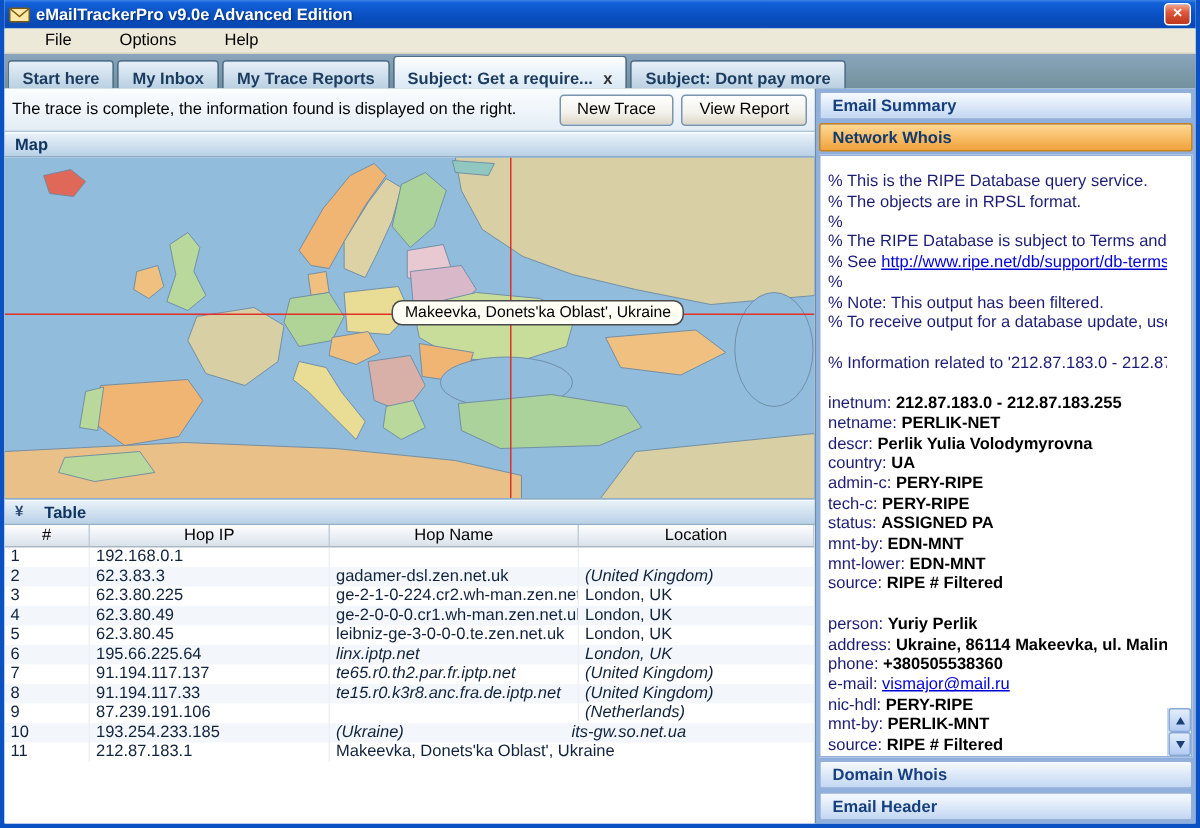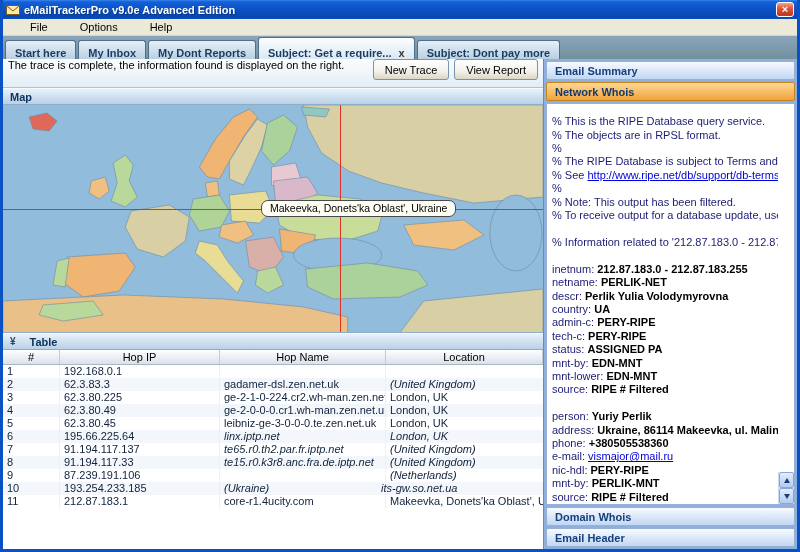--- a/index.html
+++ b/index.html
@@ -29,21 +29,21 @@
   .tab { height: 19px; padding: 0 9px; display: flex; align-items: flex-end; gap: 7px;
          background: linear-gradient(180deg,#e6eff7,#b9d0e2); border: 1px solid #4f6f8a; border-bottom: none;
          border-radius: 3px 3px 0 0; font-weight: bold; color: #1b3c5e; white-space: nowrap; }
   .tab.active { height: 22px; background: linear-gradient(180deg,#fcfeff,#d9e8f4); }
   .tab-close { color: #333; font-weight: bold; }
 
   
   .main { flex: 1; display: flex; overflow: hidden; }
   .left { width: 541px; flex: none; display: flex; flex-direction: column; border-right: 1px solid #6f8ca4; background: #fff; }
 
-  .msgbar { height: 29px; flex: none; display: flex; align-items: flex-start; padding: 0 5px;
+  .msgbar { height: 29px; flex: none; display: flex; align-items: center; padding: 0 5px;
             background: linear-gradient(180deg,#fbfdfe,#e3edf5); border-bottom: 1px solid #aec4d6; color: #000; }
   .msg-text { flex: 1; }
   .xp-btn { height: 21px; padding: 0 11px; margin-left: 5px; font-family: "Liberation Sans", sans-serif; font-size: 11px;
             background: linear-gradient(180deg,#ffffff,#f2f1ea 60%,#dcd6c6); border: 1px solid #7b94ad; border-radius: 3px; color: #000; }
 
   .panel-header { height: 17px; flex: none; display: flex; align-items: center; gap: 14px; padding: 0 7px;
                   background: linear-gradient(180deg,#e8f1f9,#b9d1e6); border-top: 1px solid #f5fafd;
                   border-bottom: 1px solid #8fadc6; font-weight: bold; color: #0f3560; }
   .panel-icon { font-weight: bold; color: #2a4a74; font-size: 10px; }
 
@@ -119,21 +119,21 @@
     </div>
 
   <div class="tabbar">
       <div class="tab">
         <span class="tab-label">Start here</span>
       </div>
       <div class="tab">
         <span class="tab-label">My Inbox</span>
       </div>
       <div class="tab">
-        <span class="tab-label">My Dont Reports</span>
+        <span class="tab-label">My Trace Reports</span>
       </div>
       <div class="tab active">
         <span class="tab-label">Subject: Get a require...</span>
         <span class="tab-close">x</span>
       </div>
       <div class="tab">
         <span class="tab-label">Subject: Dont pay more</span>
       </div>
     </div>
 
@@ -259,21 +259,20 @@
             </div>
             <div class="row alt">
               <span class="cell c0">10</span>
               <span class="cell c1">193.254.233.185</span>
               <span class="cell c3 it">(Ukraine)</span>
               <span class="cell c2 it">its-gw.so.net.ua</span>
             </div>
             <div class="row">
               <span class="cell c0">11</span>
               <span class="cell c1">212.87.183.1</span>
-              <span class="cell c2">core-r1.4ucity.com</span>
               <span class="cell c3">Makeevka, Donets'ka Oblast', Ukraine</span>
             </div>
           </div>
       </div>
 
     </div>
 
     <div class="right">
       <div class="section-header">Email Summary</div>
       <div class="section-header active">Network Whois</div>

